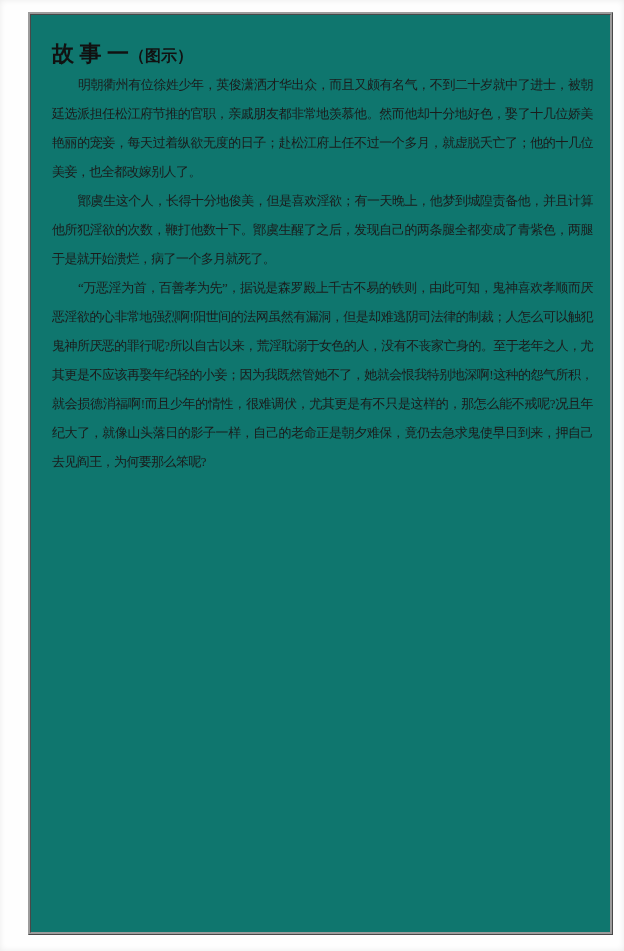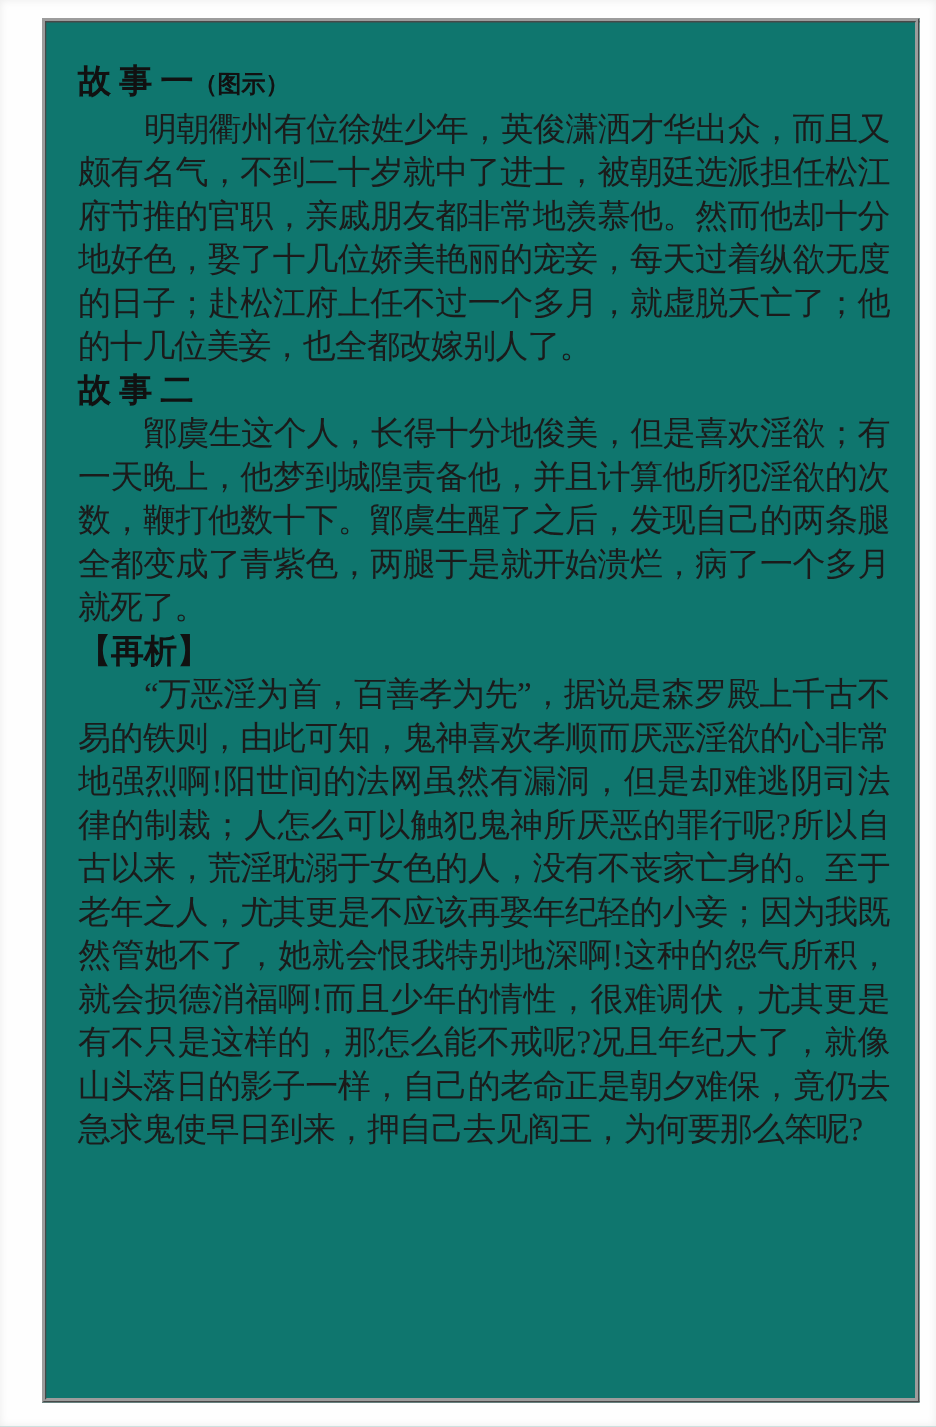--- a/index.html
+++ b/index.html
@@ -37,45 +37,43 @@
     line-height: 29px;
     color: #111;
     white-space: nowrap;
   }
   .heading .note {
     font-size: 16px;
     font-weight: bold;
   }
   .para {
     margin: 0;
-    font-size: 22px;
+    font-size: 13px;
     line-height: 29px;
     letter-spacing: -0.6px;
     text-align: justify;
     text-align-last: left;
     text-indent: 2em;
     color: #1b1b1b;
   }
 </style>
 </head>
 <body>
 
 <div class="page">
   <div class="frame">
     <div class="content">
 
       <h2 class="heading"><span>故 事 一</span><span class="note">（图示）</span></h2>
 
       <p class="para">明朝衢州有位徐姓少年，英俊潇洒才华出众，而且又颇有名气，不到二十岁就中了进士，被朝廷选派担任松江府节推的官职，亲戚朋友都非常地羡慕他。然而他却十分地好色，娶了十几位娇美艳丽的宠妾，每天过着纵欲无度的日子；赴松江府上任不过一个多月，就虚脱夭亡了；他的十几位美妾，也全都改嫁别人了。</p>
 
-      <h2 class="heading">故 事 二</h2>
 
       <p class="para">鄮虞生这个人，长得十分地俊美，但是喜欢淫欲；有一天晚上，他梦到城隍责备他，并且计算他所犯淫欲的次数，鞭打他数十下。鄮虞生醒了之后，发现自己的两条腿全都变成了青紫色，两腿于是就开始溃烂，病了一个多月就死了。</p>
 
-      <h2 class="heading">【再析】</h2>
 
       <p class="para">“万恶淫为首，百善孝为先”，据说是森罗殿上千古不易的铁则，由此可知，鬼神喜欢孝顺而厌恶淫欲的心非常地强烈啊!阳世间的法网虽然有漏洞，但是却难逃阴司法律的制裁；人怎么可以触犯鬼神所厌恶的罪行呢?所以自古以来，荒淫耽溺于女色的人，没有不丧家亡身的。至于老年之人，尤其更是不应该再娶年纪轻的小妾；因为我既然管她不了，她就会恨我特别地深啊!这种的怨气所积，就会损德消福啊!而且少年的情性，很难调伏，尤其更是有不只是这样的，那怎么能不戒呢?况且年纪大了，就像山头落日的影子一样，自己的老命正是朝夕难保，竟仍去急求鬼使早日到来，押自己去见阎王，为何要那么笨呢?</p>
 
 
 
     </div>
   </div>
 </div>
 
 </body></html>

